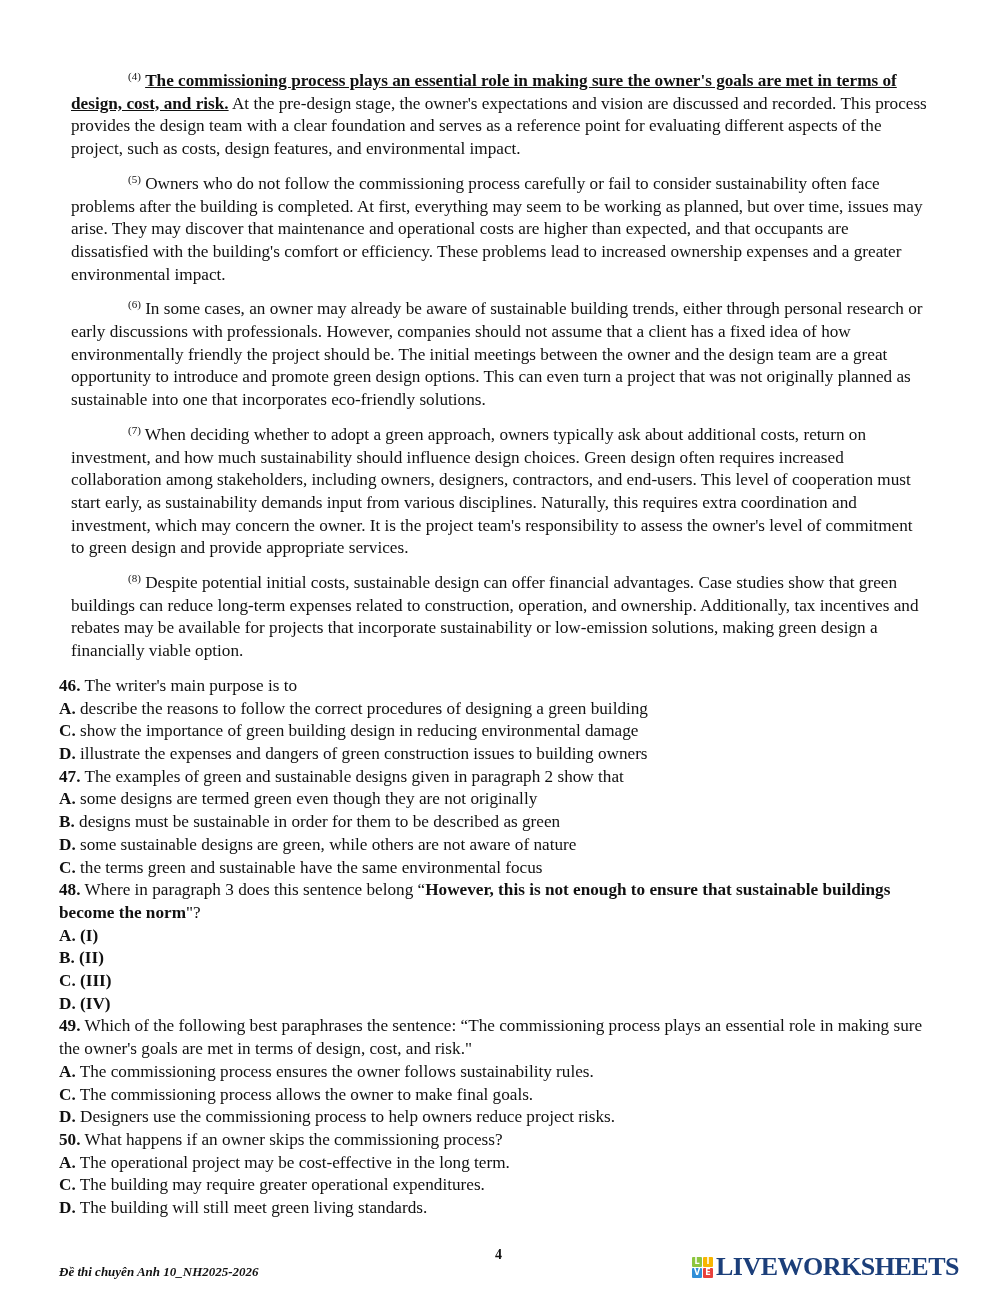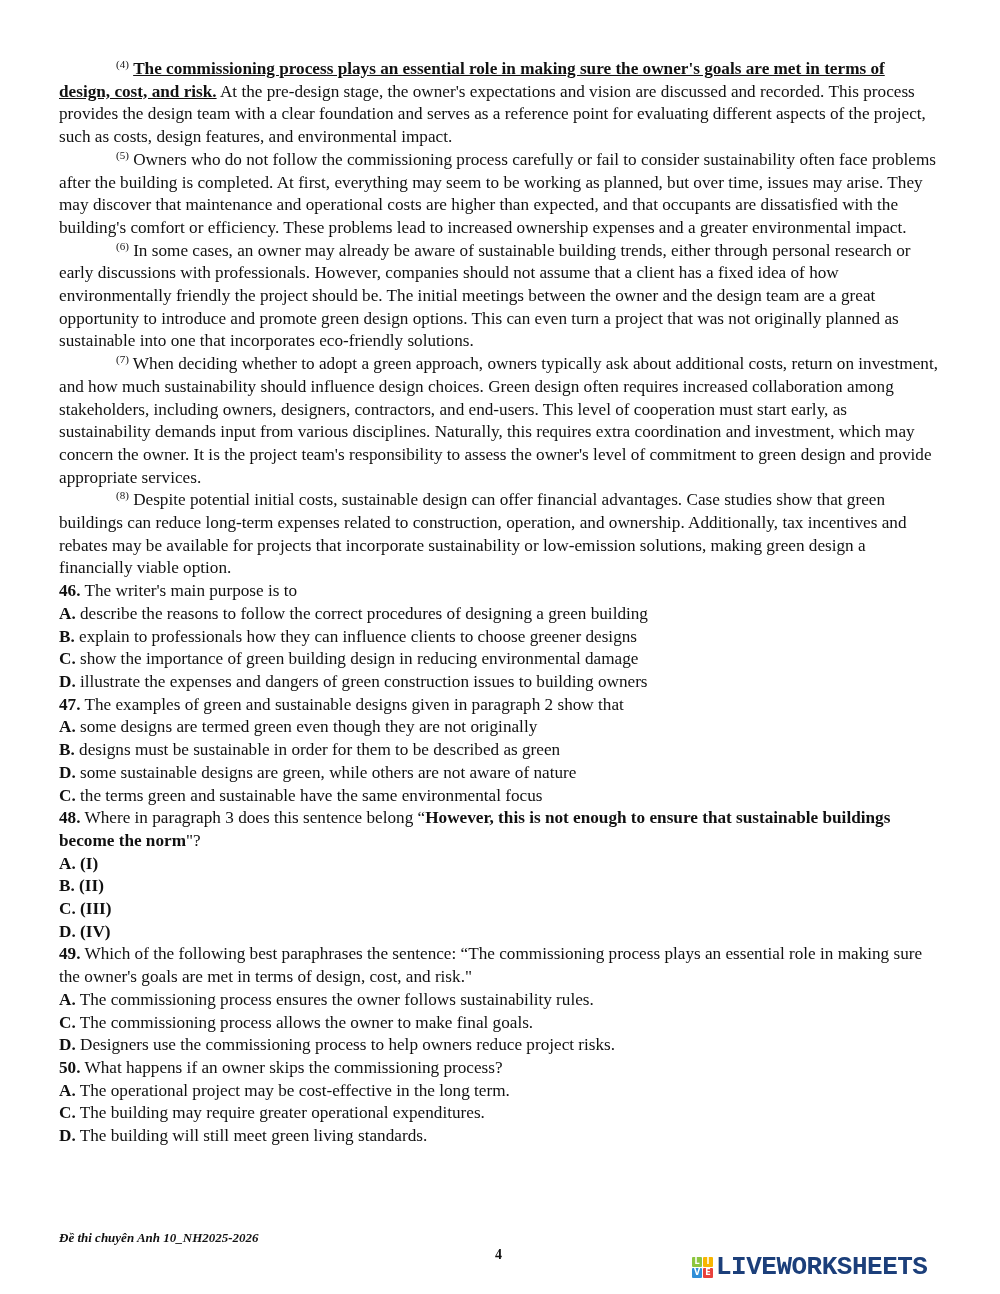--- a/index.html
+++ b/index.html
@@ -1,58 +1,57 @@
 <!DOCTYPE html>
 <html><head>
 <meta charset="utf-8">
 <style>
   html, body { margin: 0; padding: 0; background: #ffffff; }
   body { width: 1000px; height: 1294px; position: relative; overflow: hidden; }
   .page {
     position: absolute; left: 59px; top: 58px; width: 880px;
     font-family: "Liberation Serif", serif; font-size: 17.2px; line-height: 22.7px; color: #111;
   }
-  .para { text-indent: 57px; margin: 0; text-align: left; }
+  .para { text-indent: 57px; margin: 12px; text-align: left; }
   .para sup { font-size: 11px; vertical-align: 6px; line-height: 0; }
   .lead-sentence { font-weight: bold; text-decoration: underline; }
   .line { margin: 0; }
   .qnum, .optlabel { font-weight: bold; }
   .bold { font-weight: bold; }
   .footer-title {
-    position: absolute; left: 59px; top: 1230px;
+    position: absolute; left: 59px; top: 1264px;
     font-family: "Liberation Serif", serif; font-style: italic; font-weight: bold; font-size: 13px; color: #111;
   }
   .page-number {
     position: absolute; left: 495px; top: 1247px;
     font-family: "Liberation Serif", serif; font-weight: bold; font-size: 14px; color: #111;
   }
   .logo { position: absolute; left: 692px; top: 1254px; display: flex; align-items: center; }
   .logo-tiles { display: grid; grid-template-columns: 10px 10px; grid-template-rows: 10px 10px; gap: 1px; margin-right: 3px; }
   .tile { font-family: "DejaVu Sans", sans-serif; font-size: 8px; font-weight: bold; color: #fff; display: flex; align-items: center; justify-content: center; border-radius: 1px; }
-  .logo-text { font-family: Liberation Mono, monospace; font-weight: bold; font-size: 26px; letter-spacing: -0.5px; line-height: 26px; }
+  .logo-text { font-family: Liberation Serif, serif; font-weight: bold; font-size: 26px; letter-spacing: -0.5px; line-height: 26px; }
 </style>
 </head>
 <body>
 
 <div class="page">
 
   <p class="para"><sup>(4)</sup> <span class="lead-sentence">The commissioning process plays an essential role in making sure the owner's goals are met in terms of design, cost, and risk.</span><span> At the pre-design stage, the owner's expectations and vision are discussed and recorded. This process provides the design team with a clear foundation and serves as a reference point for evaluating different aspects of the project, such as costs, design features, and environmental impact.</span></p>
 
   <p class="para"><sup>(5)</sup><span> Owners who do not follow the commissioning process carefully or fail to consider sustainability often face problems after the building is completed. At first, everything may seem to be working as planned, but over time, issues may arise. They may discover that maintenance and operational costs are higher than expected, and that occupants are dissatisfied with the building's comfort or efficiency. These problems lead to increased ownership expenses and a greater environmental impact.</span></p>
 
   <p class="para"><sup>(6)</sup><span> In some cases, an owner may already be aware of sustainable building trends, either through personal research or early discussions with professionals. However, companies should not assume that a client has a fixed idea of how environmentally friendly the project should be. The initial meetings between the owner and the design team are a great opportunity to introduce and promote green design options. This can even turn a project that was not originally planned as sustainable into one that incorporates eco-friendly solutions.</span></p>
 
   <p class="para"><sup>(7)</sup><span> When deciding whether to adopt a green approach, owners typically ask about additional costs, return on investment, and how much sustainability should influence design choices. Green design often requires increased collaboration among stakeholders, including owners, designers, contractors, and end-users. This level of cooperation must start early, as sustainability demands input from various disciplines. Naturally, this requires extra coordination and investment, which may concern the owner. It is the project team's responsibility to assess the owner's level of commitment to green design and provide appropriate services.</span></p>
 
   <p class="para"><sup>(8)</sup><span> Despite potential initial costs, sustainable design can offer financial advantages. Case studies show that green buildings can reduce long-term expenses related to construction, operation, and ownership. Additionally, tax incentives and rebates may be available for projects that incorporate sustainability or low-emission solutions, making green design a financially viable option.</span></p>
 
   <div>
     <p class="line"><span class="qnum">46.</span><span> The writer's main purpose is to</span></p>
     <p class="line"><span class="optlabel">A.</span><span> describe the reasons to follow the correct procedures of designing a green building</span></p>
-    <p class="line"><span class="optlabel">B.</span><span> explain to professionals how they can influence clients to choose greener designs</span></p>
     <p class="line"><span class="optlabel">C.</span><span> show the importance of green building design in reducing environmental damage</span></p>
     <p class="line"><span class="optlabel">D.</span><span> illustrate the expenses and dangers of green construction issues to building owners</span></p>
   </div>
 
   <div>
     <p class="line"><span class="qnum">47.</span><span> The examples of green and sustainable designs given in paragraph 2 show that</span></p>
     <p class="line"><span class="optlabel">A.</span><span> some designs are termed green even though they are not originally</span></p>
     <p class="line"><span class="optlabel">B.</span><span> designs must be sustainable in order for them to be described as green</span></p>
     <p class="line"><span class="optlabel">D.</span><span> some sustainable designs are green, while others are not aware of nature</span></p>
     <p class="line"><span class="optlabel">C.</span><span> the terms green and sustainable have the same environmental focus</span></p>

